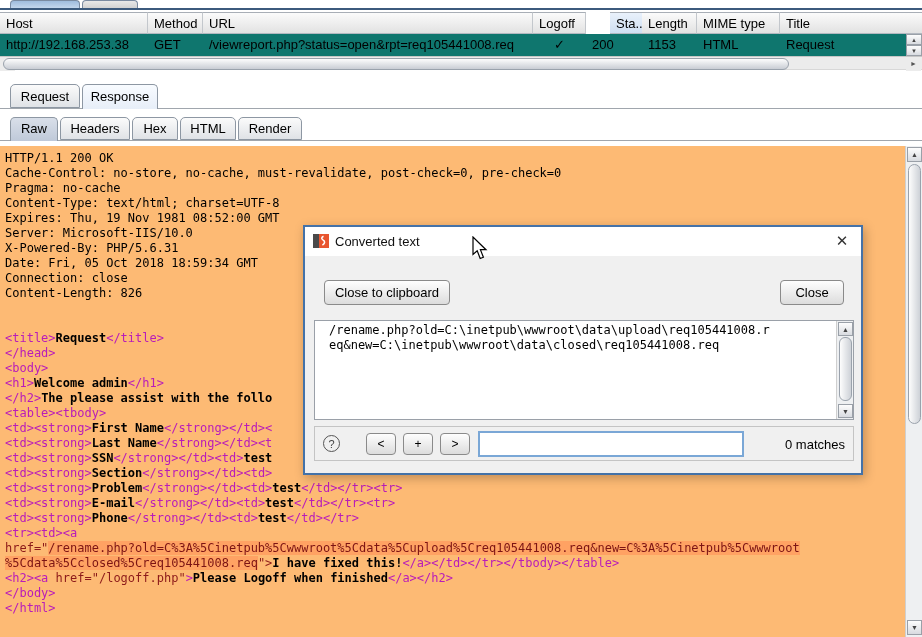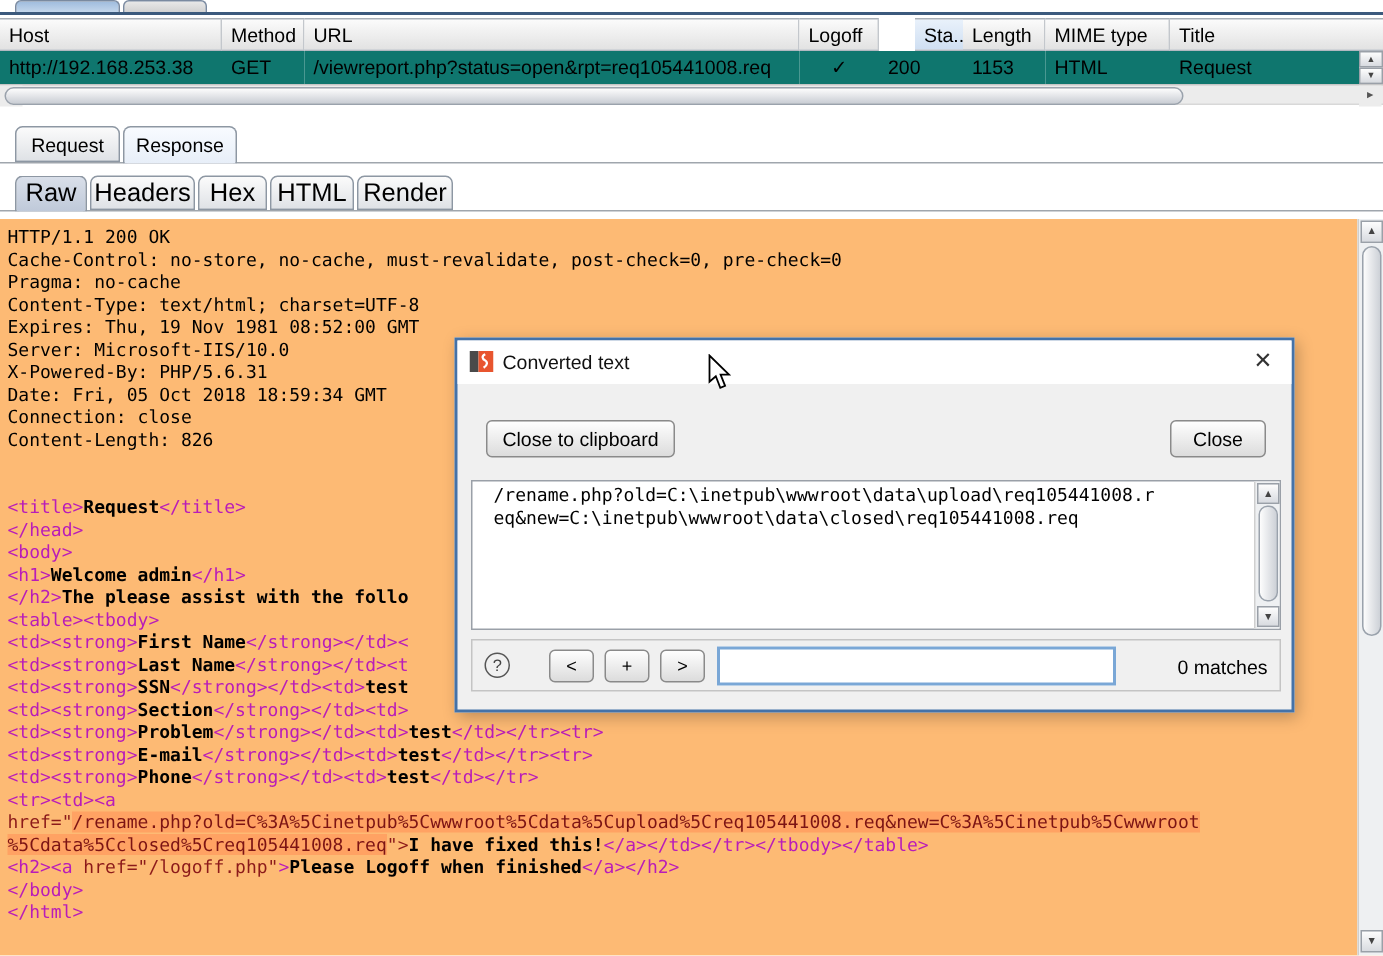--- a/index.html
+++ b/index.html
@@ -38,21 +38,21 @@
     background:linear-gradient(#fdfdfd,#c9cdd4); border:1px solid #9aa2ac; border-radius:7px; }
 
   
   .tab { position:absolute; font-size:13px; color:#000; text-align:center;
     border:1px solid #8d97a3; border-radius:5px 5px 0 0; background:linear-gradient(#fbfbfb,#dfe2e6); }
   #tabline1 { position:absolute; top:108px; left:0; width:922px; height:1px; background:#a0a6ad; }
   #tab-request  { top:84px; left:10px;  width:70px; height:24px; line-height:23px; }
   #tab-response { top:84px; left:82px;  width:76px; height:25px; line-height:23px; z-index:2;
     background:linear-gradient(#f8fbff,#e7eef8); border-bottom:none; }
   #tabline2 { position:absolute; top:140px; left:0; width:922px; height:1px; background:#a0a6ad; }
-  .vtab { position:absolute; top:117px; height:23px; line-height:22px; font-size:17px; text-align:center;
+  .vtab { position:absolute; top:117px; height:23px; line-height:22px; font-size:13px; text-align:center;
     border:1px solid #8d97a3; border-radius:5px 5px 0 0; background:linear-gradient(#fbfbfb,#dfe2e6); }
   .vtab.sel { height:24px; background:linear-gradient(#d9dfe9,#bfc9d9); z-index:2; border-bottom:none; }
 
   
   #raw-view { position:absolute; top:146px; left:0; width:905px; height:491px; background:#fdba74;
     padding:5px 0 0 5px; overflow:hidden; }
   .ln { height:15px; line-height:15px; font-family:"DejaVu Sans Mono", monospace; font-size:12px; white-space:pre; }
   .c-p { color:#000; }
   .c-t { color:#b91cb9; }
   .c-b { color:#000; font-weight:bold; }

